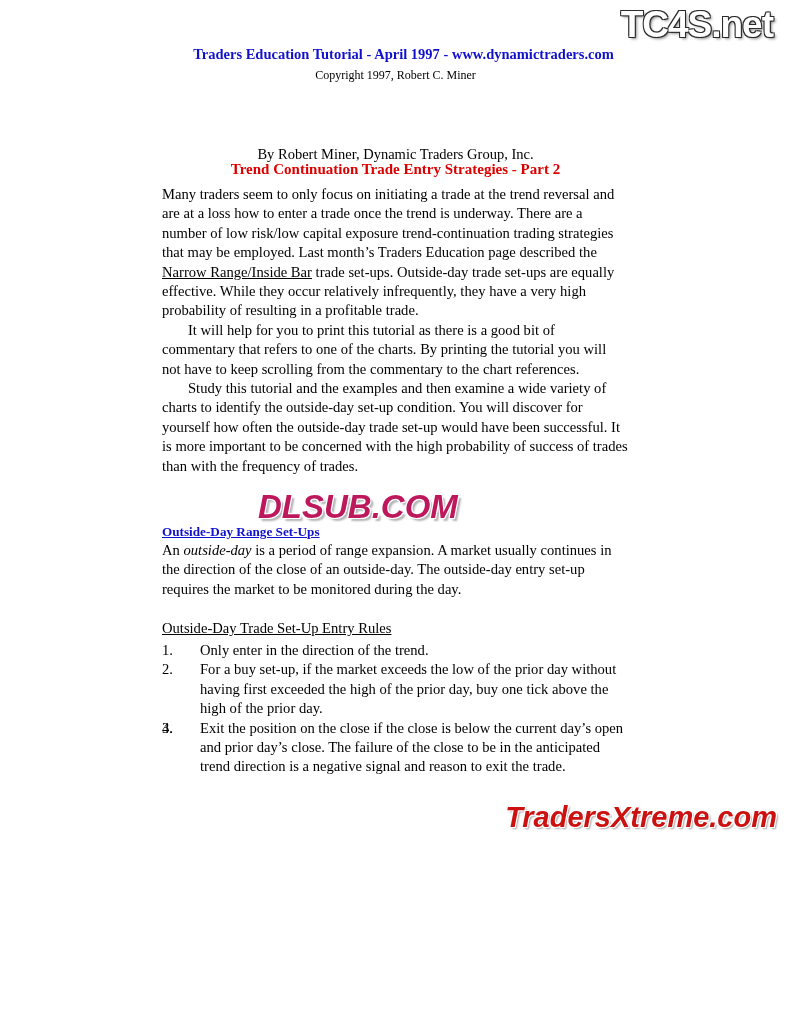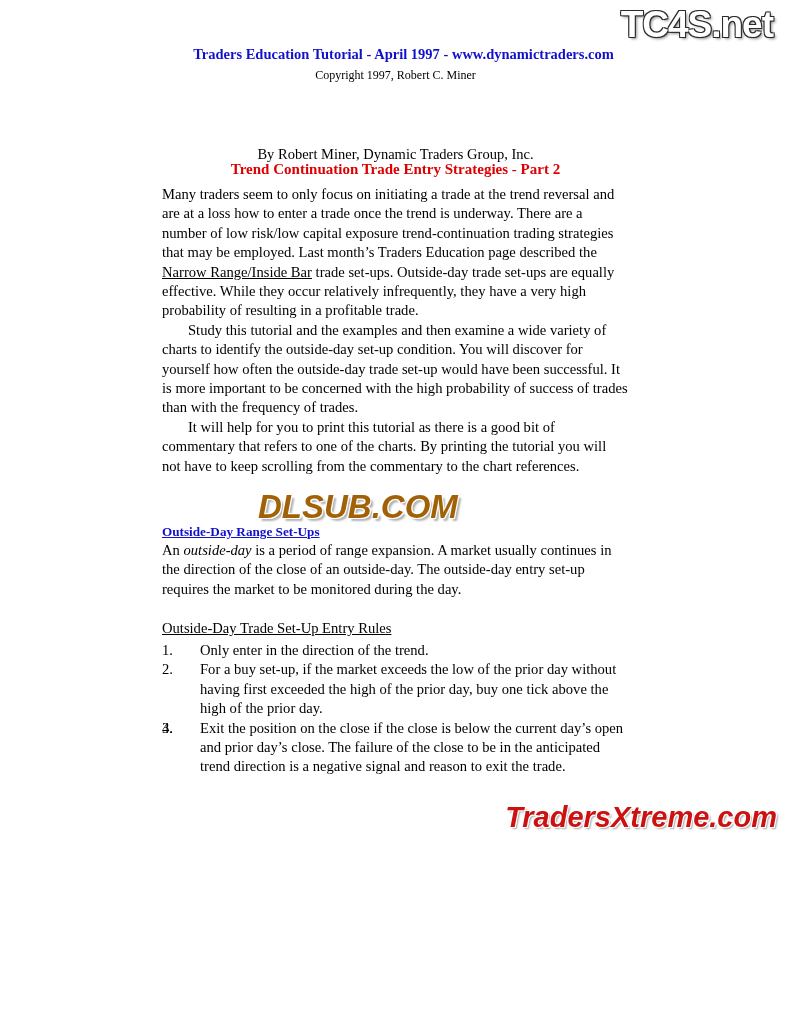--- a/index.html
+++ b/index.html
@@ -146,21 +146,21 @@
   
   .wm-dlsub {
     position: absolute;
     left: 258px;
     top: 488px;
     font-family: "Liberation Sans", sans-serif;
     font-weight: bold;
     font-style: italic;
     font-size: 33px;
     letter-spacing: 0px;
-    color: #a16207;
+    color: #be185d;
     text-shadow:
       -1px -1px 0 #ffffff,
       1px -1px 0 #ffffff,
       -1px 1px 0 #ffffff,
       1px 1px 0 #ffffff,
       0 0 2px #ffffff,
       3px 3px 2px rgba(0,0,0,0.30);
     white-space: nowrap;
   }
 
@@ -199,22 +199,22 @@
   <div class="wm-tc4s">TC4S.net</div>
 
   <div class="hdr-line hdr-main">Traders Education Tutorial - April 1997 - www.dynamictraders.com</div>
   <div class="hdr-line hdr-copy">Copyright 1997, Robert C. Miner</div>
 
   <div class="doc-title">Trend Continuation Trade Entry Strategies - Part 2</div>
   <div class="doc-byline">By Robert Miner, Dynamic Traders Group, Inc.</div>
 
   <div class="body-block">
     <p><span>Many traders seem to only focus on initiating a trade at the trend reversal and are at a loss how to enter a trade once the trend is underway. There are a number of low risk/low capital exposure trend-continuation trading strategies that may be employed. Last month’s Traders Education page described the </span><span class="u">Narrow Range/Inside Bar</span><span> trade set-ups. Outside-day trade set-ups are equally effective. While they occur relatively infrequently, they have a very high probability of resulting in a profitable trade.</span></p>
+    <p class="p-indent">It will help for you to print this tutorial as there is a good bit of commentary that refers to one of the charts. By printing the tutorial you will not have to keep scrolling from the commentary to the chart references.</p>
     <p class="p-indent">Study this tutorial and the examples and then examine a wide variety of charts to identify the outside-day set-up condition. You will discover for yourself how often the outside-day trade set-up would have been successful. It is more important to be concerned with the high probability of success of trades than with the frequency of trades.</p>
-    <p class="p-indent">It will help for you to print this tutorial as there is a good bit of commentary that refers to one of the charts. By printing the tutorial you will not have to keep scrolling from the commentary to the chart references.</p>
   </div>
 
   <div class="wm-dlsub">DLSUB.COM</div>
 
   <div class="section-head">Outside-Day Range Set-Ups</div>
 
   <div class="sec-body">
     <span>An </span><span class="i">outside-day</span><span> is a period of range expansion. A market usually continues in the direction of the close of an outside-day. The outside-day entry set-up requires the market to be monitored during the day.</span>
   </div>
 

